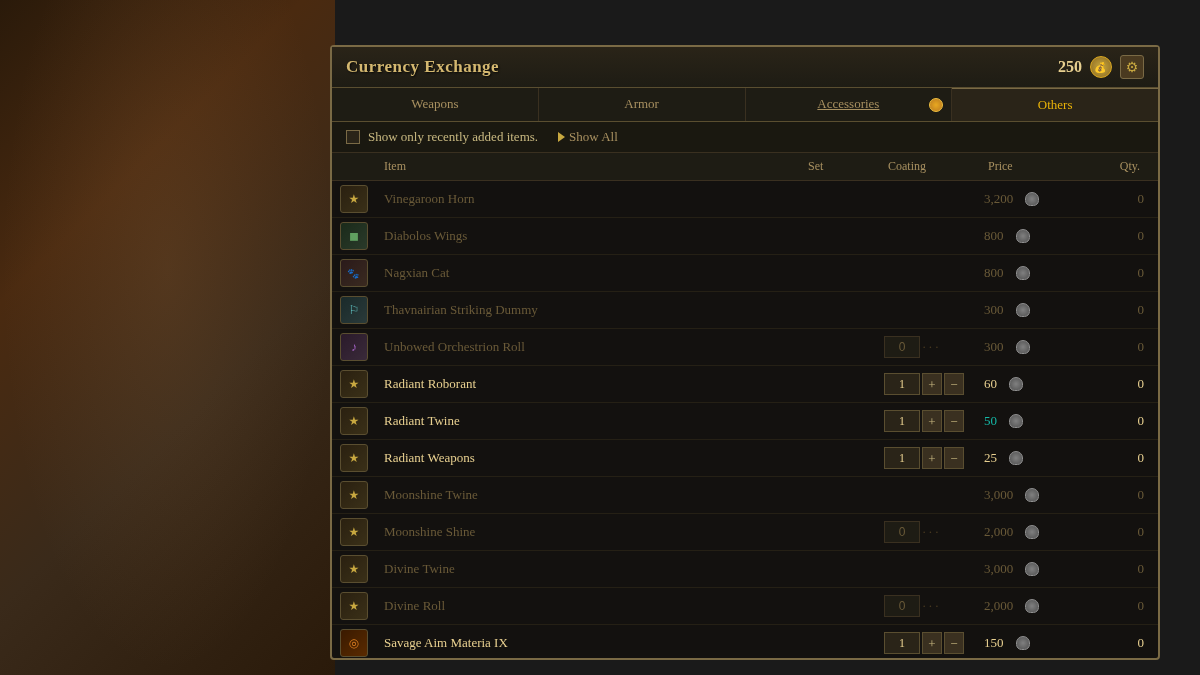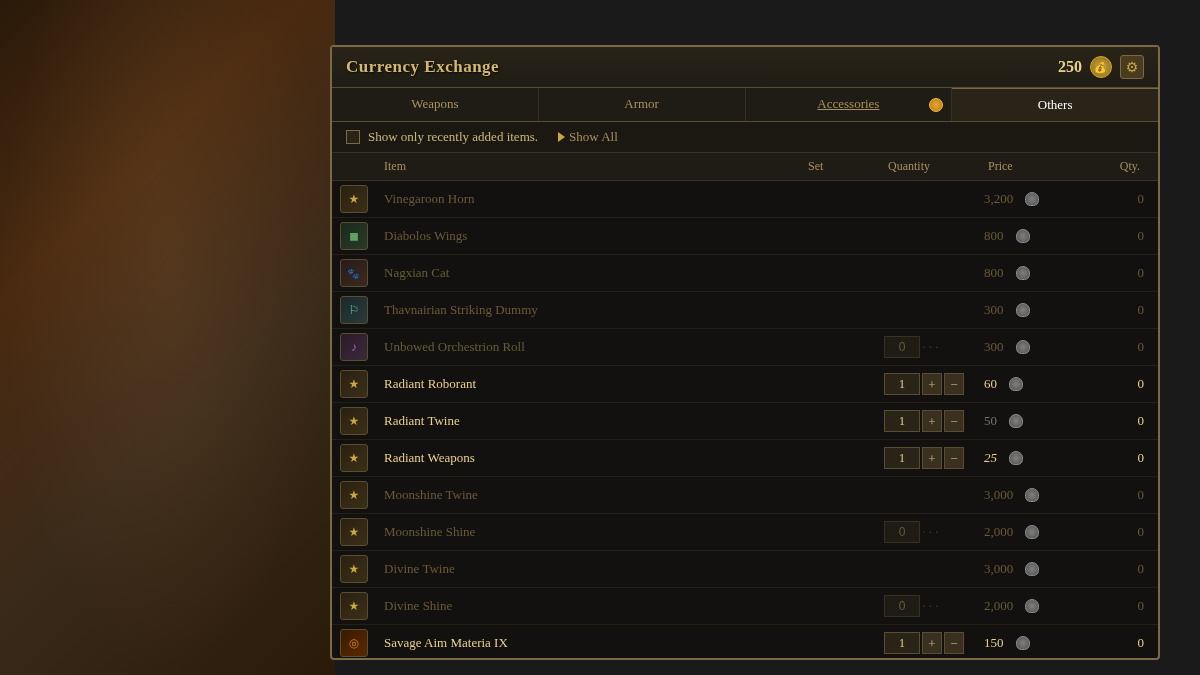--- a/index.html
+++ b/index.html
@@ -123,21 +123,21 @@
       transition: background 0.1s;
       position: relative;
     }
 
     .tab:last-child {
       border-right: none;
     }
 
     .tab.active {
       background: #2a2418;
-      color: #ffffff;
+      color: #eab308;
       border-top: 1px solid #7a6a45;
     }
 
     .tab-badge {
       position: absolute;
       right: 8px;
       top: 50%;
       transform: translateY(-50%);
       width: 14px;
       height: 14px;
@@ -381,21 +381,21 @@
     <div class="show-all-link">
       <div class="triangle-right"></div>
       <span>Show All</span>
     </div>
   </div>
 
   <div class="col-headers">
     <div class="col-header"></div>
     <div class="col-header">Item</div>
     <div class="col-header">Set</div>
-    <div class="col-header">Quantity</div>
+    <div class="col-header">Coating</div>
     <div class="col-header">Price</div>
     <div class="col-header" style="text-align:right;">Qty.</div>
   </div>
 
   <div class="items-list" id="items-container">
   <div class="item-row unavailable">
         <div class="item-icon icon-star">★</div>
         <div class="item-name">Vinegaroon Horn</div>
         <div></div>
         <div></div>
@@ -469,36 +469,36 @@
       </div>
       <div class="item-row highlight">
         <div class="item-icon icon-star">★</div>
         <div class="item-name">Radiant Twine</div>
         <div></div>
         <div class="qty-controls">
           <input type="text" class="qty-input" value="1" style="">
           <div class="qty-btn">+</div>
           <div class="qty-btn">−</div>
         </div>
-        <div class="price-cell" style="color: #737373;">
+        <div class="price-cell" style="color: #14b8a6;">
           <span>50</span>
           <div class="price-bag"></div>
         </div>
         <div class="own-qty" style="color: rgb(232, 208, 144);">0</div>
       </div>
       <div class="item-row highlight">
         <div class="item-icon icon-star">★</div>
         <div class="item-name">Radiant Weapons</div>
         <div></div>
         <div class="qty-controls">
           <input type="text" class="qty-input" value="1" style="">
           <div class="qty-btn">+</div>
           <div class="qty-btn">−</div>
         </div>
-        <div class="price-cell" style="color: rgb(232, 208, 144); font-style: italic;">
+        <div class="price-cell" style="color: rgb(232, 208, 144);">
           <span>25</span>
           <div class="price-bag"></div>
         </div>
         <div class="own-qty" style="color: rgb(232, 208, 144);">0</div>
       </div>
       <div class="item-row unavailable">
         <div class="item-icon icon-star">★</div>
         <div class="item-name">Moonshine Twine</div>
         <div></div>
         <div></div>
@@ -528,21 +528,21 @@
         <div></div>
         <div></div>
         <div class="price-cell" style="color: rgb(106, 90, 56);">
           <span>3,000</span>
           <div class="price-bag"></div>
         </div>
         <div class="own-qty" style="color: rgb(106, 90, 56);">0</div>
       </div>
       <div class="item-row unavailable">
         <div class="item-icon icon-star">★</div>
-        <div class="item-name">Divine Shine</div>
+        <div class="item-name">Divine Roll</div>
         <div></div>
         <div class="qty-controls">
           <input type="text" class="qty-disabled" value="0" style="">
           <span class="dots">···</span>
         </div>
         <div class="price-cell" style="color: rgb(106, 90, 56);">
           <span>2,000</span>
           <div class="price-bag"></div>
         </div>
         <div class="own-qty" style="color: rgb(106, 90, 56);">0</div>

